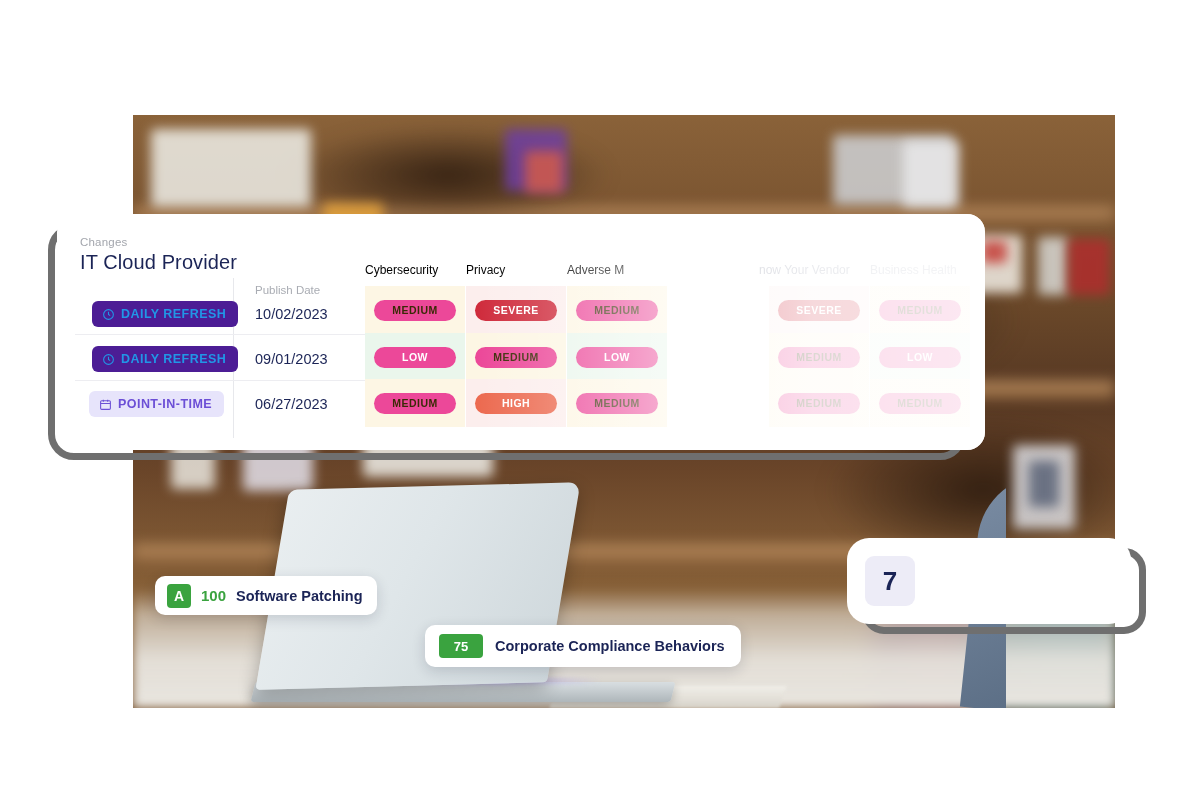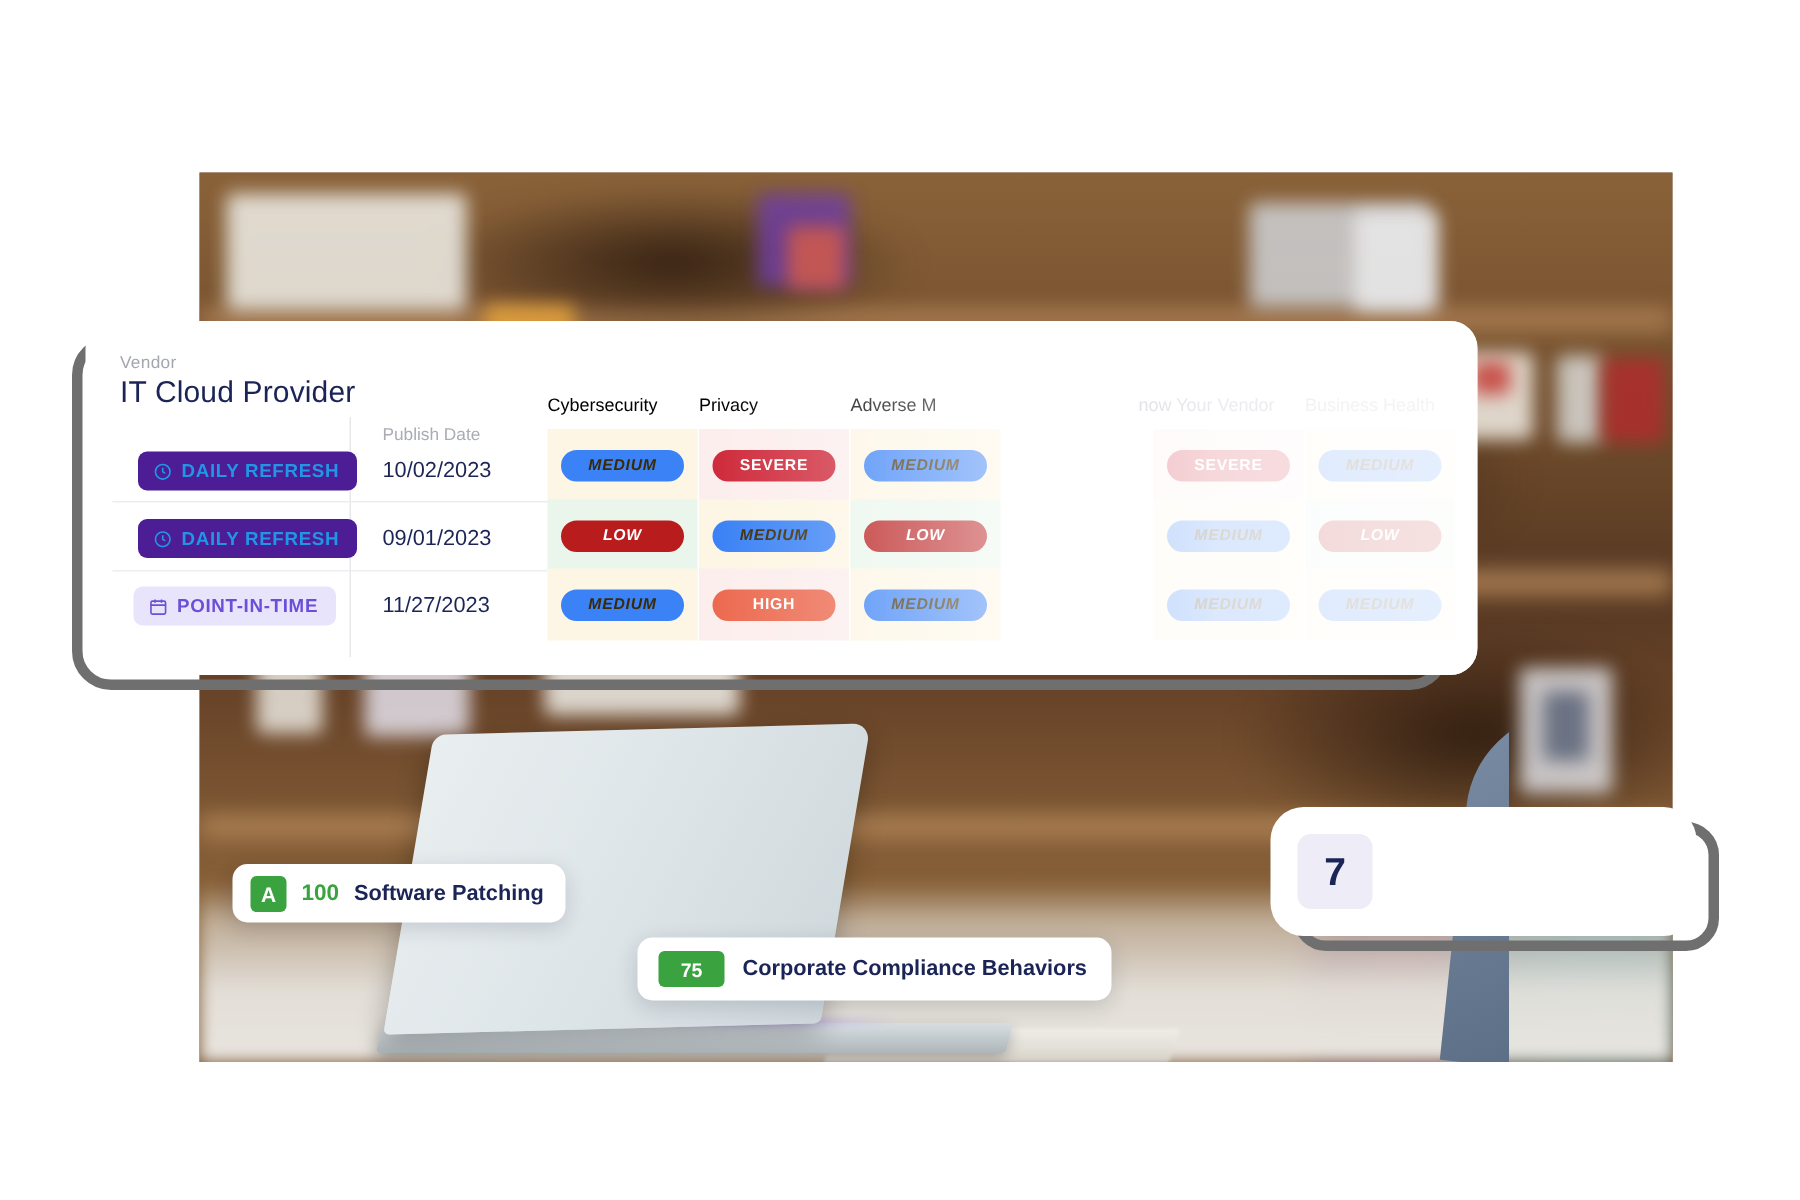--- a/index.html
+++ b/index.html
@@ -239,22 +239,22 @@
   }
   .cell.tone-med { background:#fdf6e4; }
   .cell.tone-red { background:#fceeed; }
   .cell.tone-grn { background:#eaf6ec; }
 
   .badge {
     display:flex; align-items:center; justify-content:center;
     width: 82px; height: 21px; border-radius: 11px;
     font-size: 10.5px; font-weight:700; letter-spacing:.5px;
   }
-  .b-MEDIUM { background:#3b82f6; color:#3b2a06;font-style:italic; }
-  .b-LOW    { background:#b91c1c; color:#ffffff;font-style:italic; }
+  .b-MEDIUM { background:#ec4899; color:#3b2a06; }
+  .b-LOW    { background:#ec4899; color:#ffffff; }
   .b-HIGH   { background:#ec6a50; color:#ffffff; }
   .b-SEVERE { background:#cf2b3c; color:#ffffff; }
 
   
   .table-fade {
     position:absolute; left:420px; top:0; width:508px; height:236px;
     background: linear-gradient(90deg, rgba(255,255,255,0) 0%, rgba(255,255,255,.25) 18%,
                 rgba(255,255,255,.62) 42%, rgba(255,255,255,.82) 66%, rgba(255,255,255,.88) 100%);
     pointer-events:none;
   }
@@ -341,21 +341,21 @@
       <div class="laptop-hinge"></div>
       <div class="laptop-lid"></div>
     </div>
   </div>
 
   <div class="offset-outline" id="table-outline"></div>
 
   <div id="table-card">
     <div class="card-inner">
 
-      <div class="vendor-label">Vendor</div>
+      <div class="vendor-label">Changes</div>
       <div class="vendor-name">IT Cloud Provider</div>
 
       <div class="vdiv"></div>
       <div class="hdiv" style="top:120px;"></div>
       <div class="hdiv" style="top:166px;"></div>
 
       <div class="pubdate-head">Publish Date</div>
 
       <div class="col-head" style="left:308px;">Cybersecurity</div>
       <div class="col-head" style="left:409px;">Privacy</div>
@@ -417,21 +417,21 @@
 
       <div class="row-ctrl" style="top:177px;left:32px;">
         <span class="pill-btn pill-pit">
           <svg width="13" height="13" viewBox="0 0 24 24" fill="none" stroke="#6c4fd6" stroke-width="2">
             <rect x="3" y="5" width="18" height="16" rx="2"></rect>
             <path d="M3 10h18M8 3v4M16 3v4"></path>
           </svg>
           <span>POINT-IN-TIME</span>
         </span>
       </div>
-      <div class="pub-date" style="top:182px;">11/27/2023</div>
+      <div class="pub-date" style="top:182px;">06/27/2023</div>
       <div class="cell tone-med" style="left:308px;top:165px;">
         <span class="badge b-MEDIUM">MEDIUM</span>
       </div>
       <div class="cell tone-red" style="left:409px;top:165px;">
         <span class="badge b-HIGH">HIGH</span>
       </div>
       <div class="cell tone-med" style="left:510px;top:165px;">
         <span class="badge b-MEDIUM">MEDIUM</span>
       </div>
       <div class="cell tone-med" style="left:712px;top:165px;">

